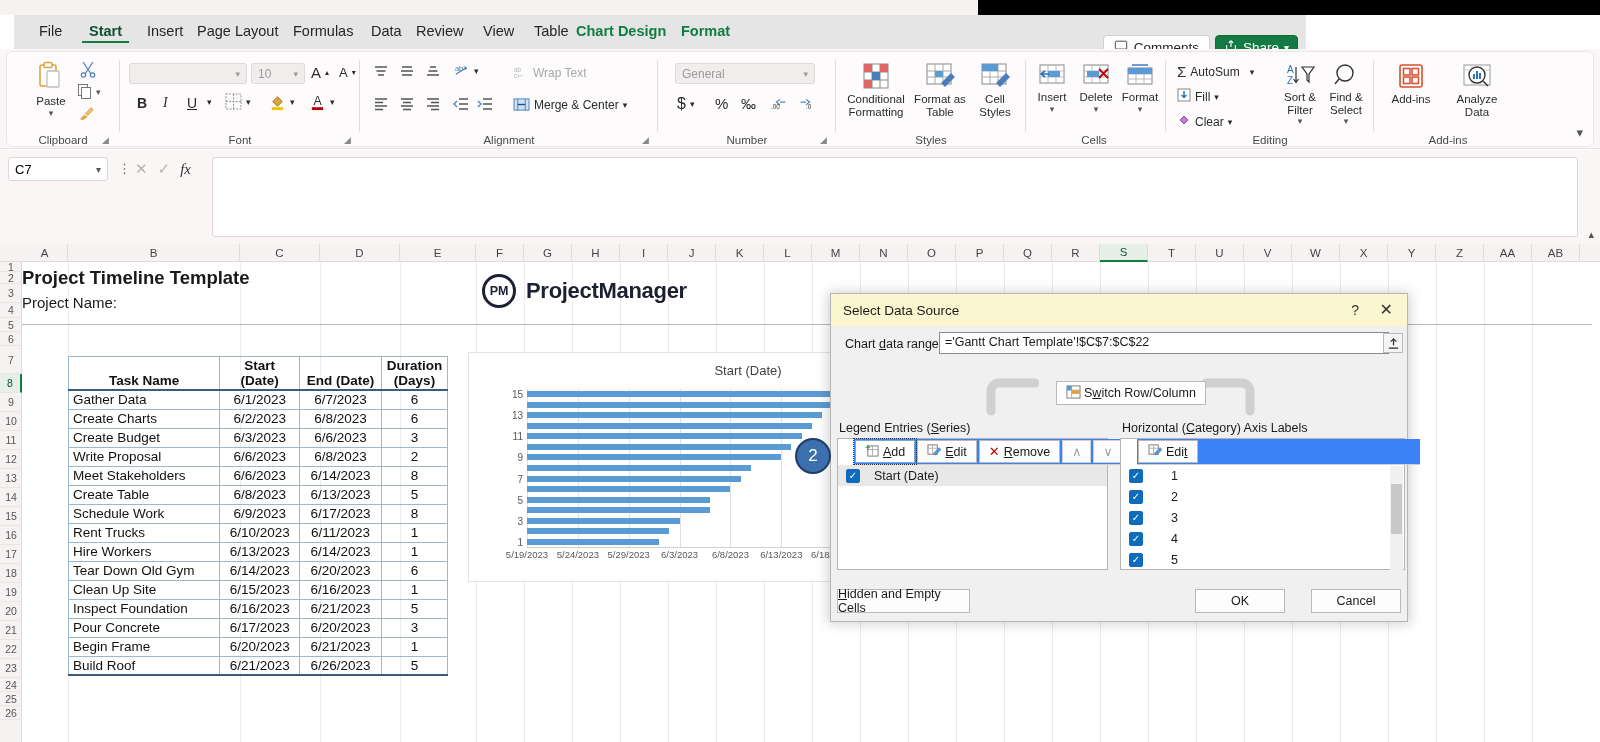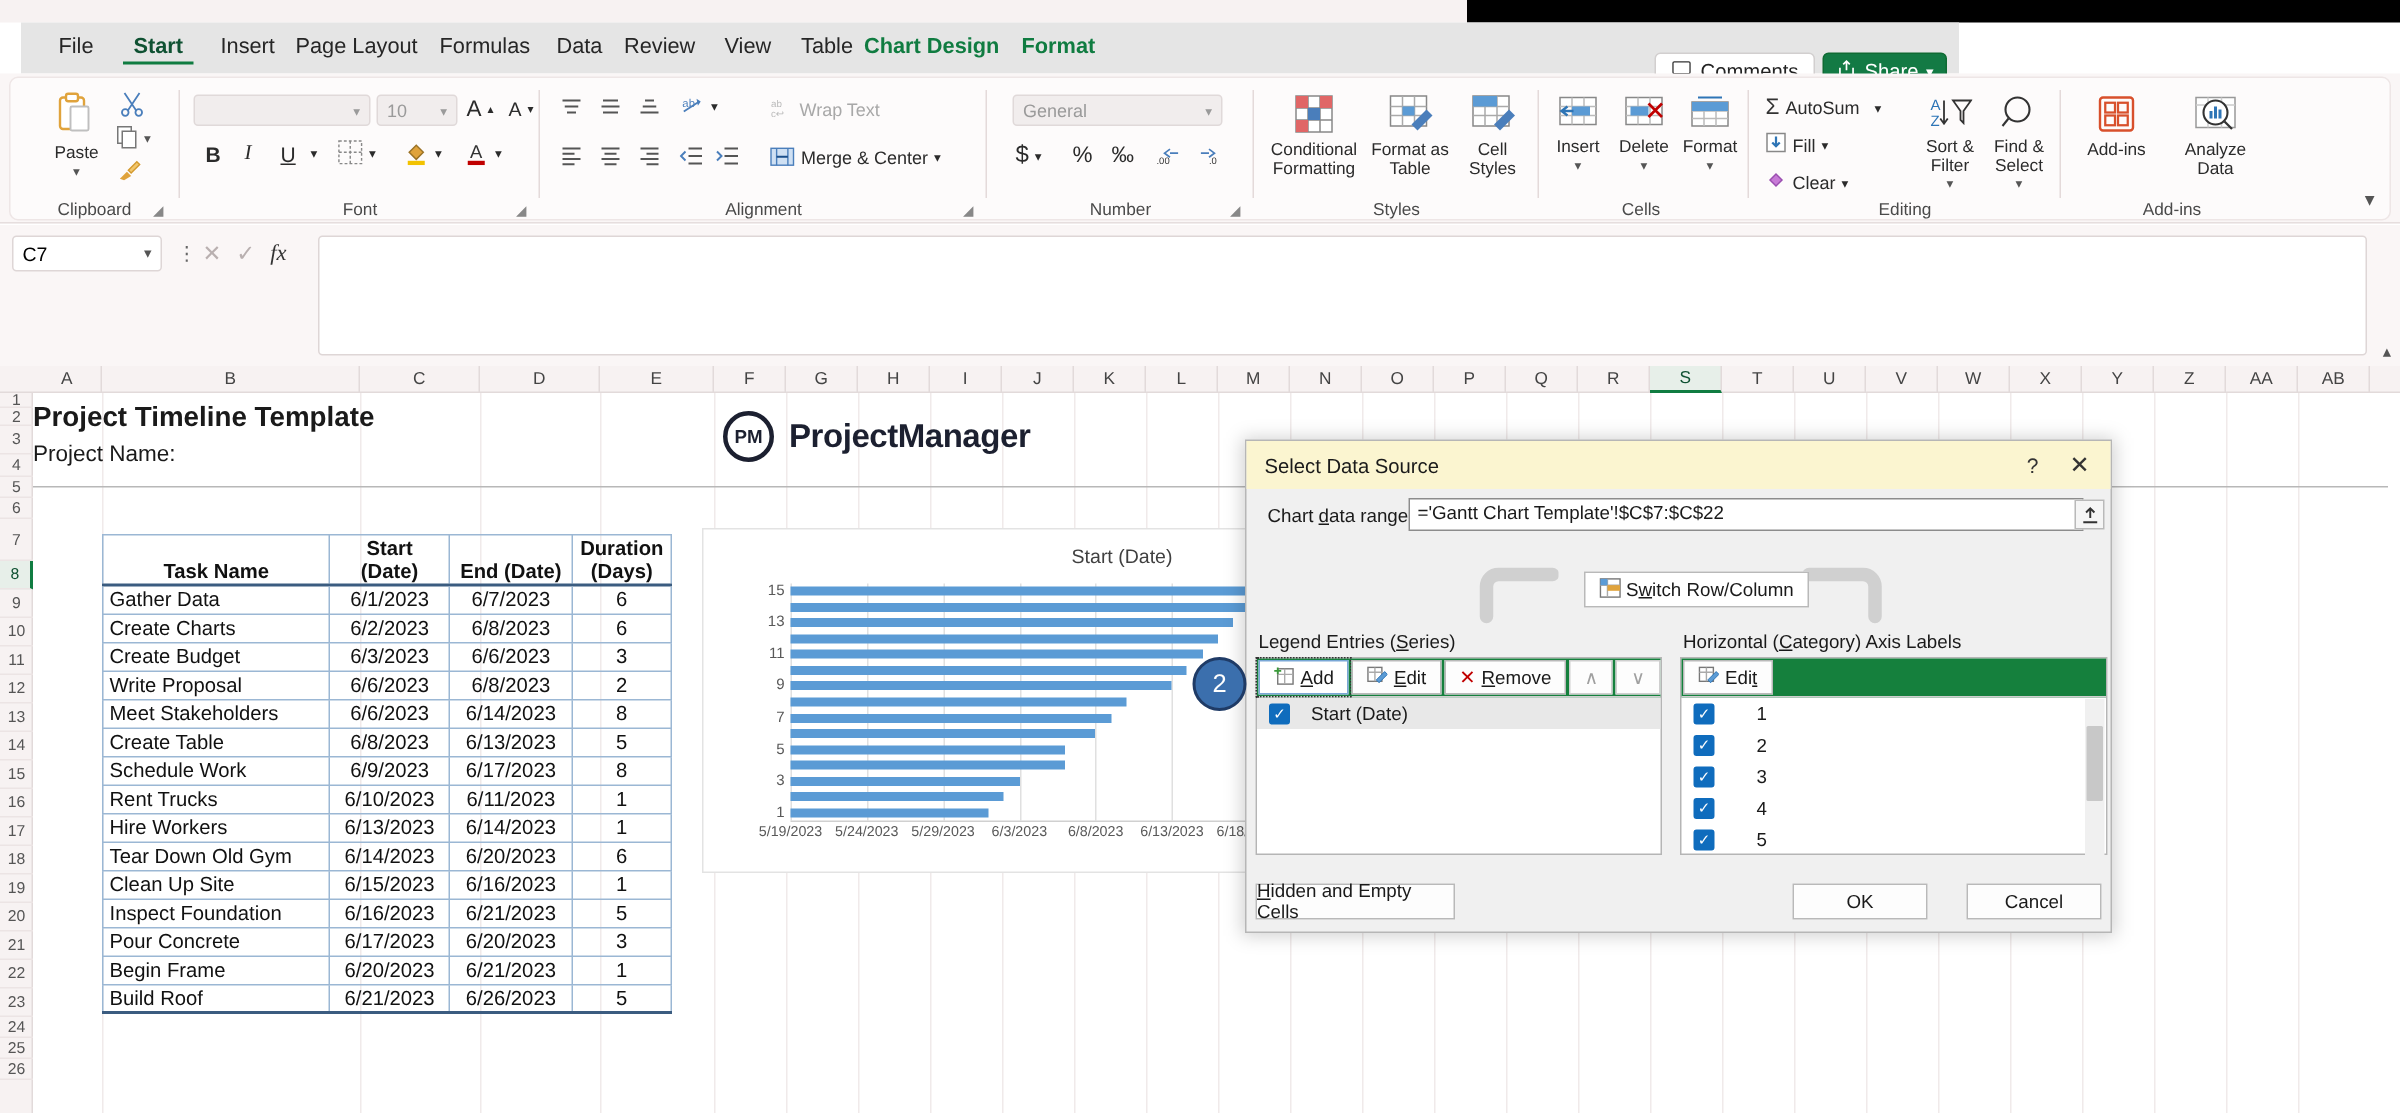--- a/index.html
+++ b/index.html
@@ -113,21 +113,21 @@
   #range-picker { position:absolute; right:4px; top:39px; width:20px; height:20px; border:1px solid #b9b9b9;
       background:#f5f5f5; display:flex; align-items:center; justify-content:center; cursor:pointer;}
   #switch-btn { position:absolute; left:225px; top:87px; height:24px; background:#fff; border:1px solid #b9b9b9;
       display:flex; align-items:center; gap:3px; padding:0 9px; cursor:pointer; font-size:12.5px;}
   .arrowdeco { position:absolute; top:83px; width:56px; height:40px; }
   #lbl-legend { position:absolute; left:8px; top:127px; font-size:12.5px; }
   #lbl-axis   { position:absolute; left:291px; top:127px; font-size:12.5px; }
   .panel { position:absolute; top:144px; height:132px; background:#fff; border:1px solid #b5b5b5; }
   #panel-left { left:6px; width:271px; }
   #panel-right { left:289px; width:285px; }
-  .ptoolbar { position:absolute; left:0; top:0; width:100%; height:26px; background:#15803d;
+  .ptoolbar { position:absolute; left:16px; top:0; width:100%; height:26px; background:#3b82f6;
       border-bottom:1px solid #cfcfcf; display:flex; align-items:center; gap:2px; padding:1px; }
   .pbtn { height:23px; border:1px solid transparent; background:transparent; display:flex; align-items:center;
       gap:4px; padding:0 9px; font-size:12.5px; cursor:pointer; color:#1a1a1a; }
   .pbtn.boxed { border:1px solid #b9b9b9; background:#fdfdfd; }
   .pbtn.focused { outline:1px dotted #333; outline-offset:1px; border:1px solid #7aa7d6; background:#fff;}
   .pbtn.arrow { width:30px; justify-content:center; color:#a0a0a0; }
   .pbtn.arrow.boxed { border:1px solid #cfcfcf; }
   .plist { position:absolute; left:0; top:26px; width:100%; bottom:0; overflow:hidden; }
   .prow { height:21px; display:flex; align-items:center; padding-left:8px; gap:14px; font-size:12.5px; cursor:pointer;}
   .prow.sel { background:#e8e8e8; }

